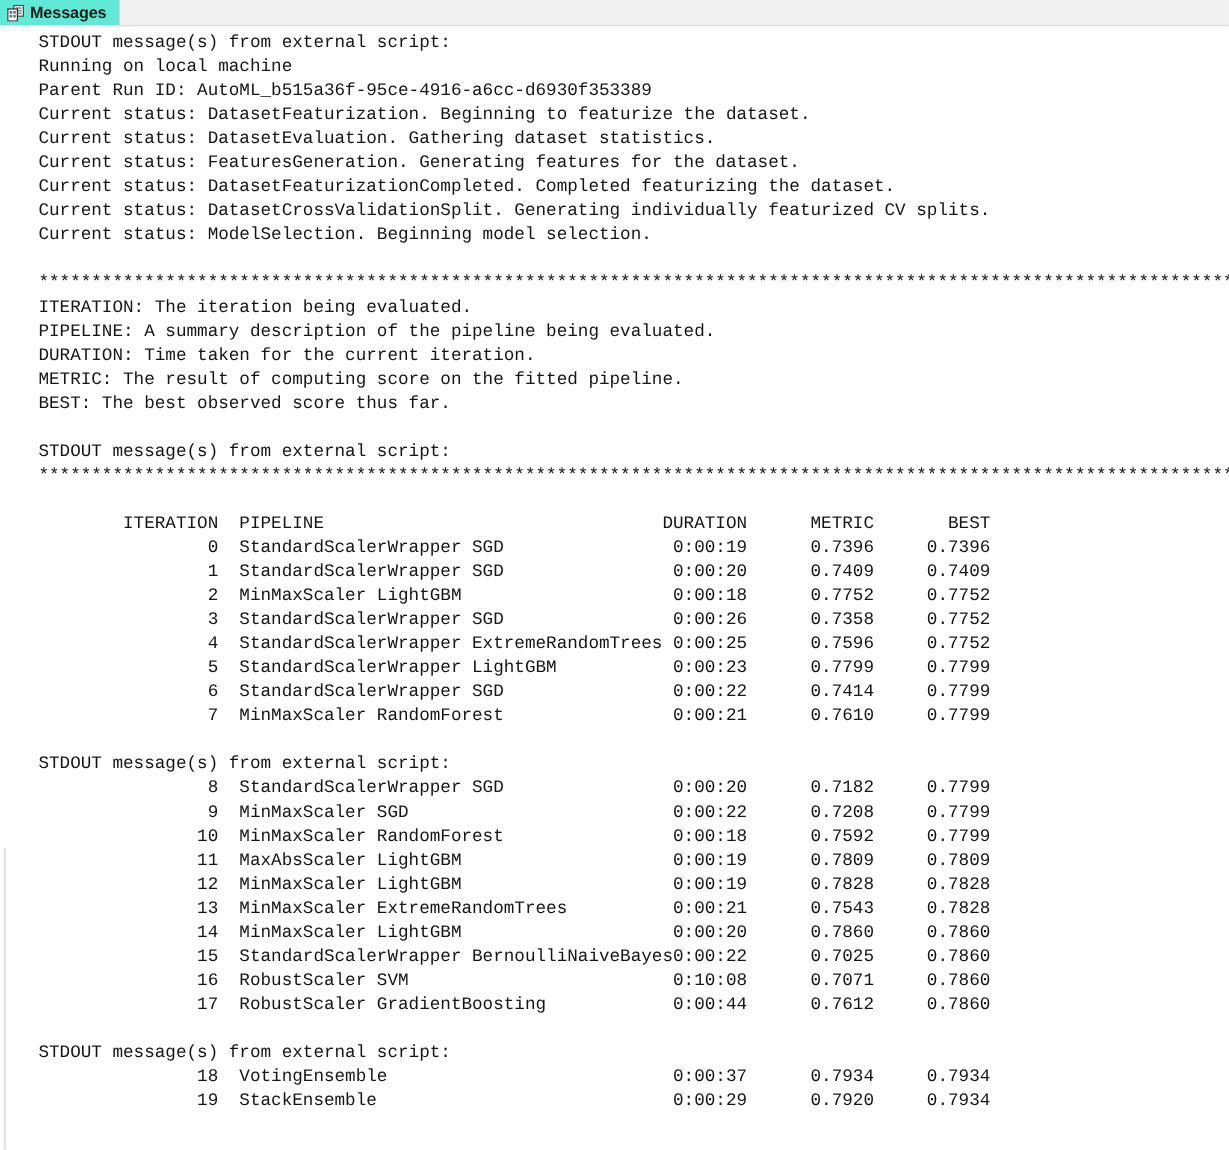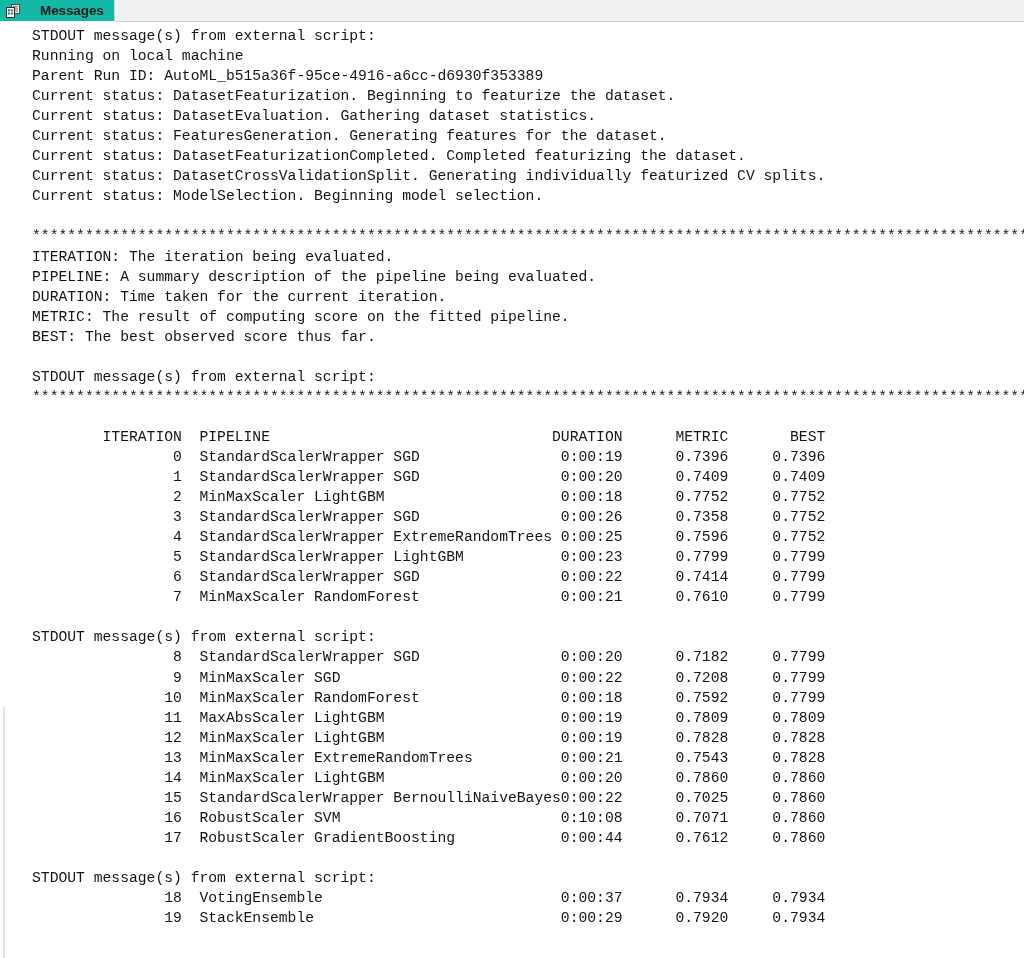--- a/index.html
+++ b/index.html
@@ -22,23 +22,23 @@
     height: 22px;
     background: #f1f1f1;
     border-bottom: 1px solid #d4d4d4;
     box-sizing: border-box;
     display: flex;
     align-items: stretch;
   }
   .tab {
     display: flex;
     align-items: center;
-    gap: 20px;
+    gap: 5px;
     padding: 0 10px 0 6px;
-    background: #14b8a6;
+    background: #5eead4;
     border-right: 1px solid #d4d4d4;
     border-bottom: 1px solid #ffffff;
     margin-bottom: -1px;
     height: 22px;
     box-sizing: border-box;
   }
   .tab-label {
     font-family: "Liberation Sans", sans-serif;
     font-size: 13.5px;
     font-weight: 700;

